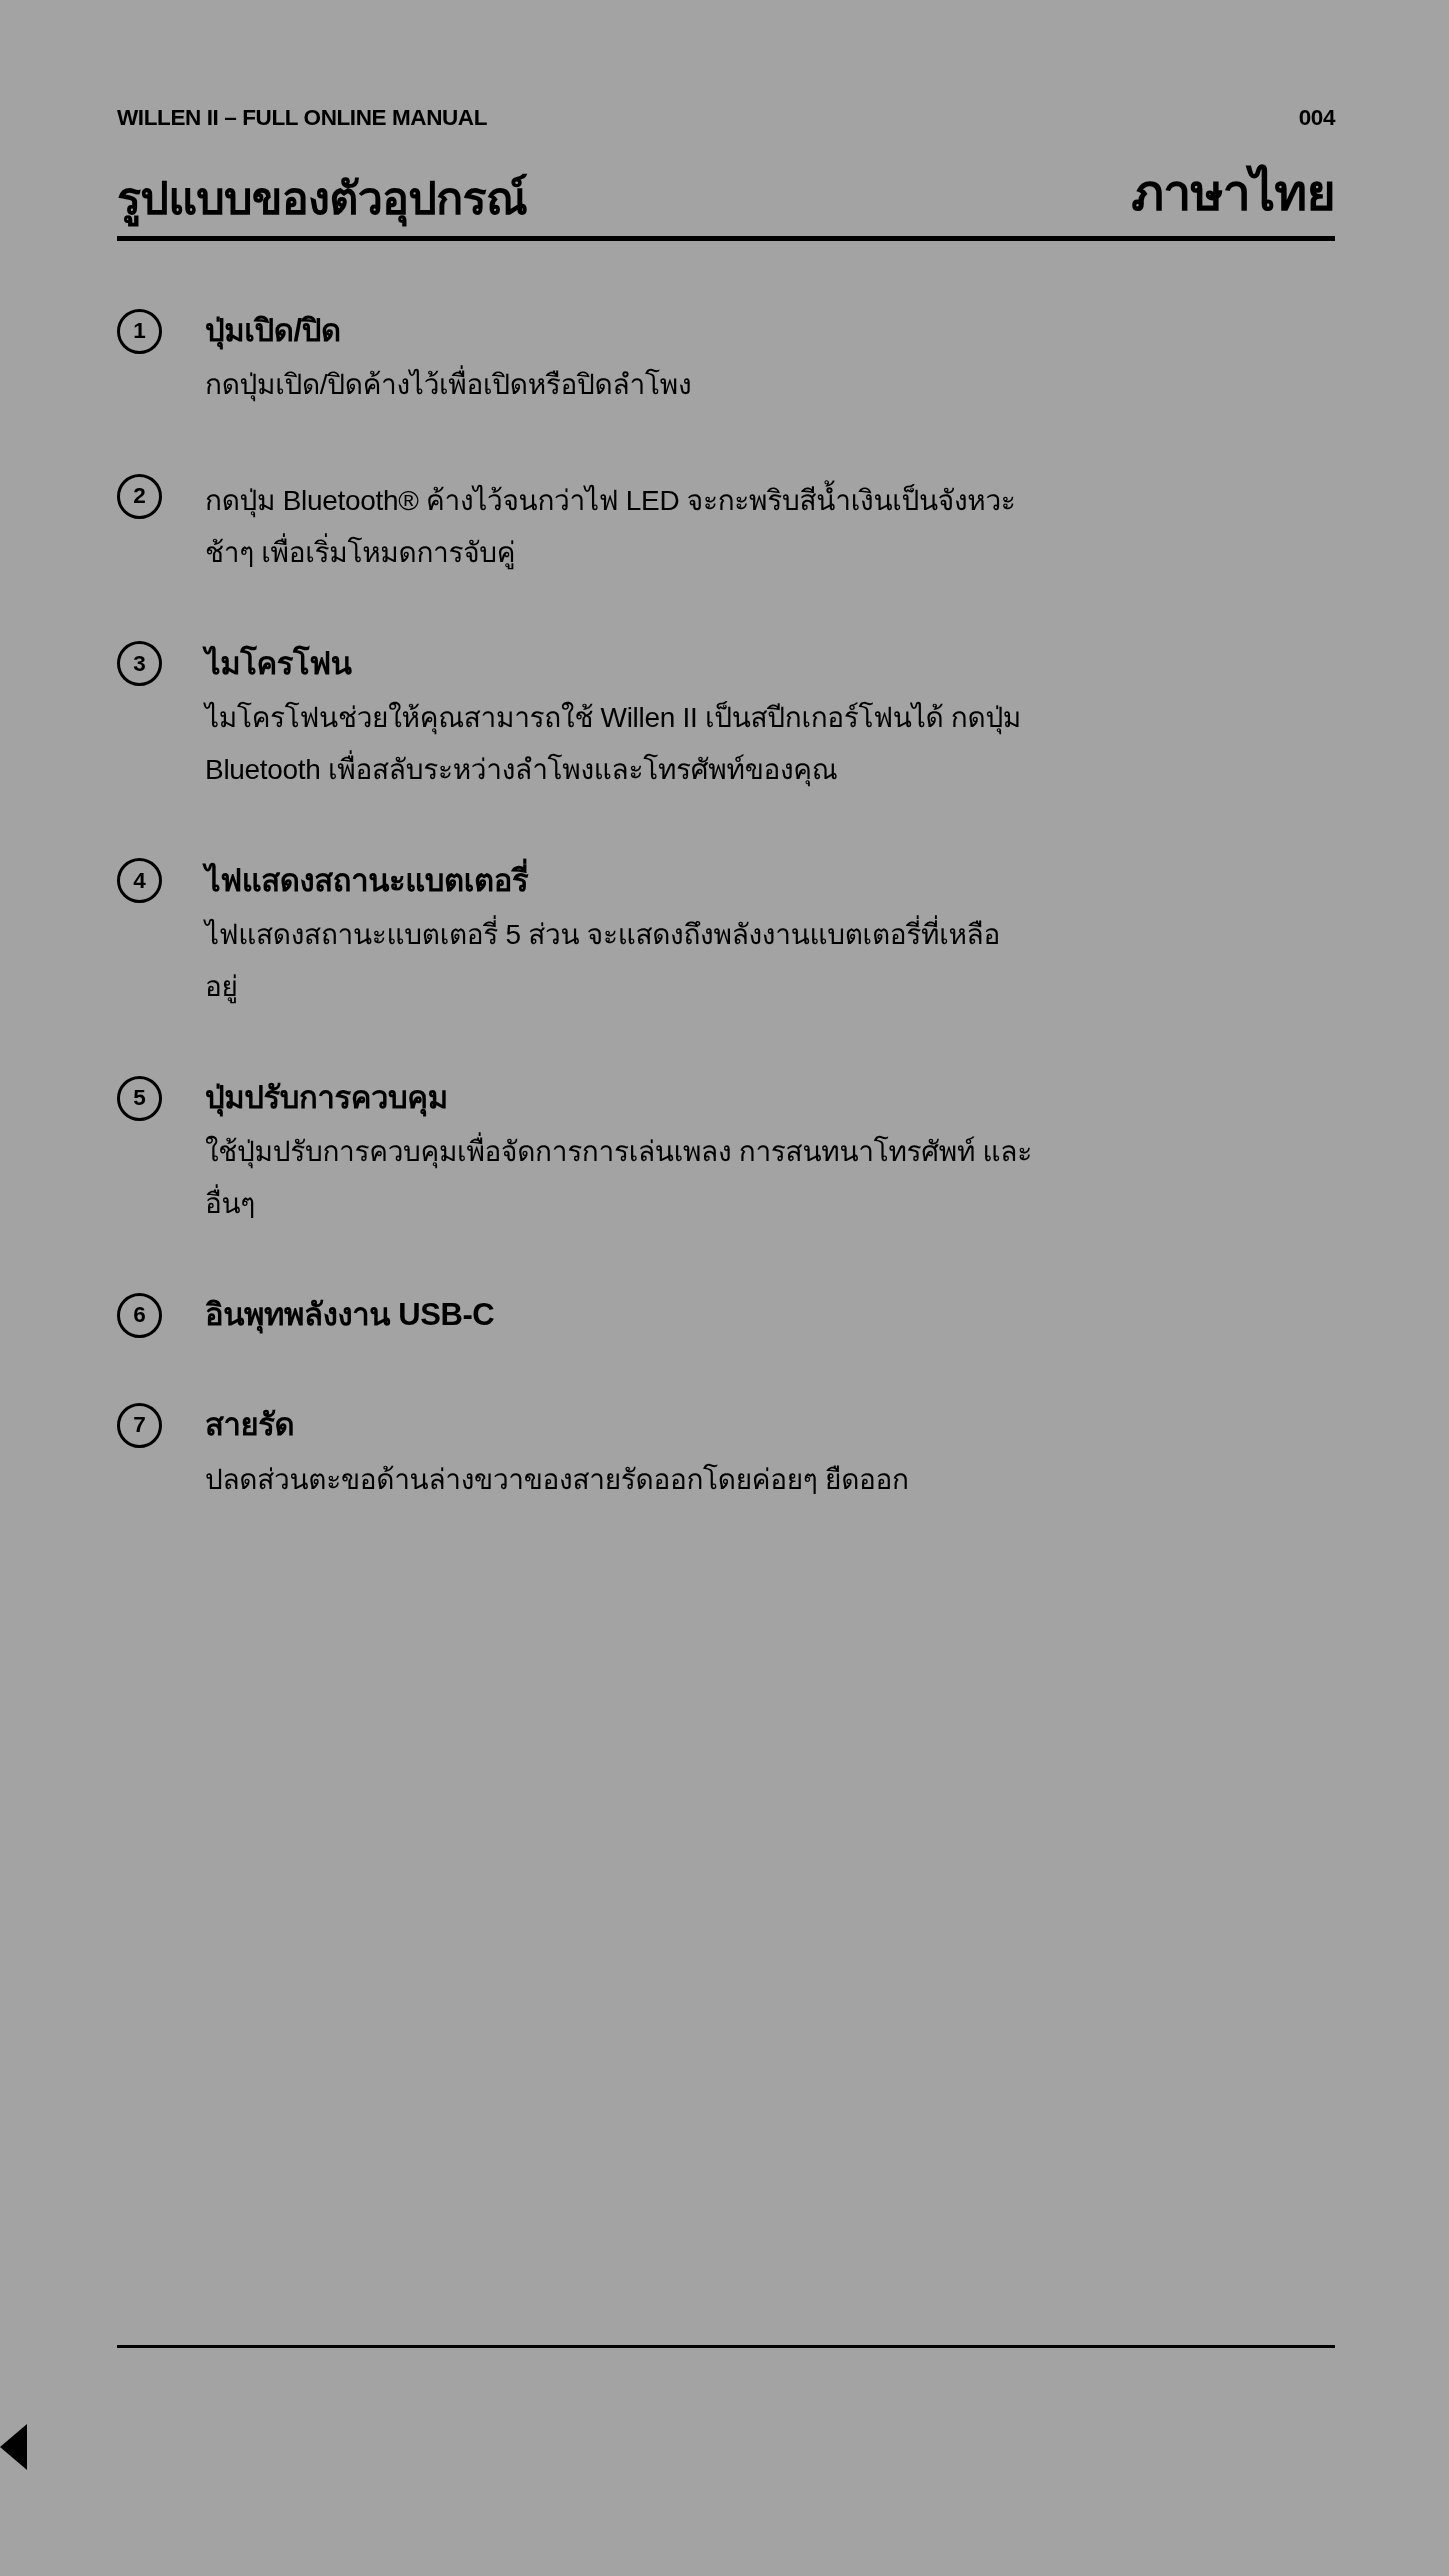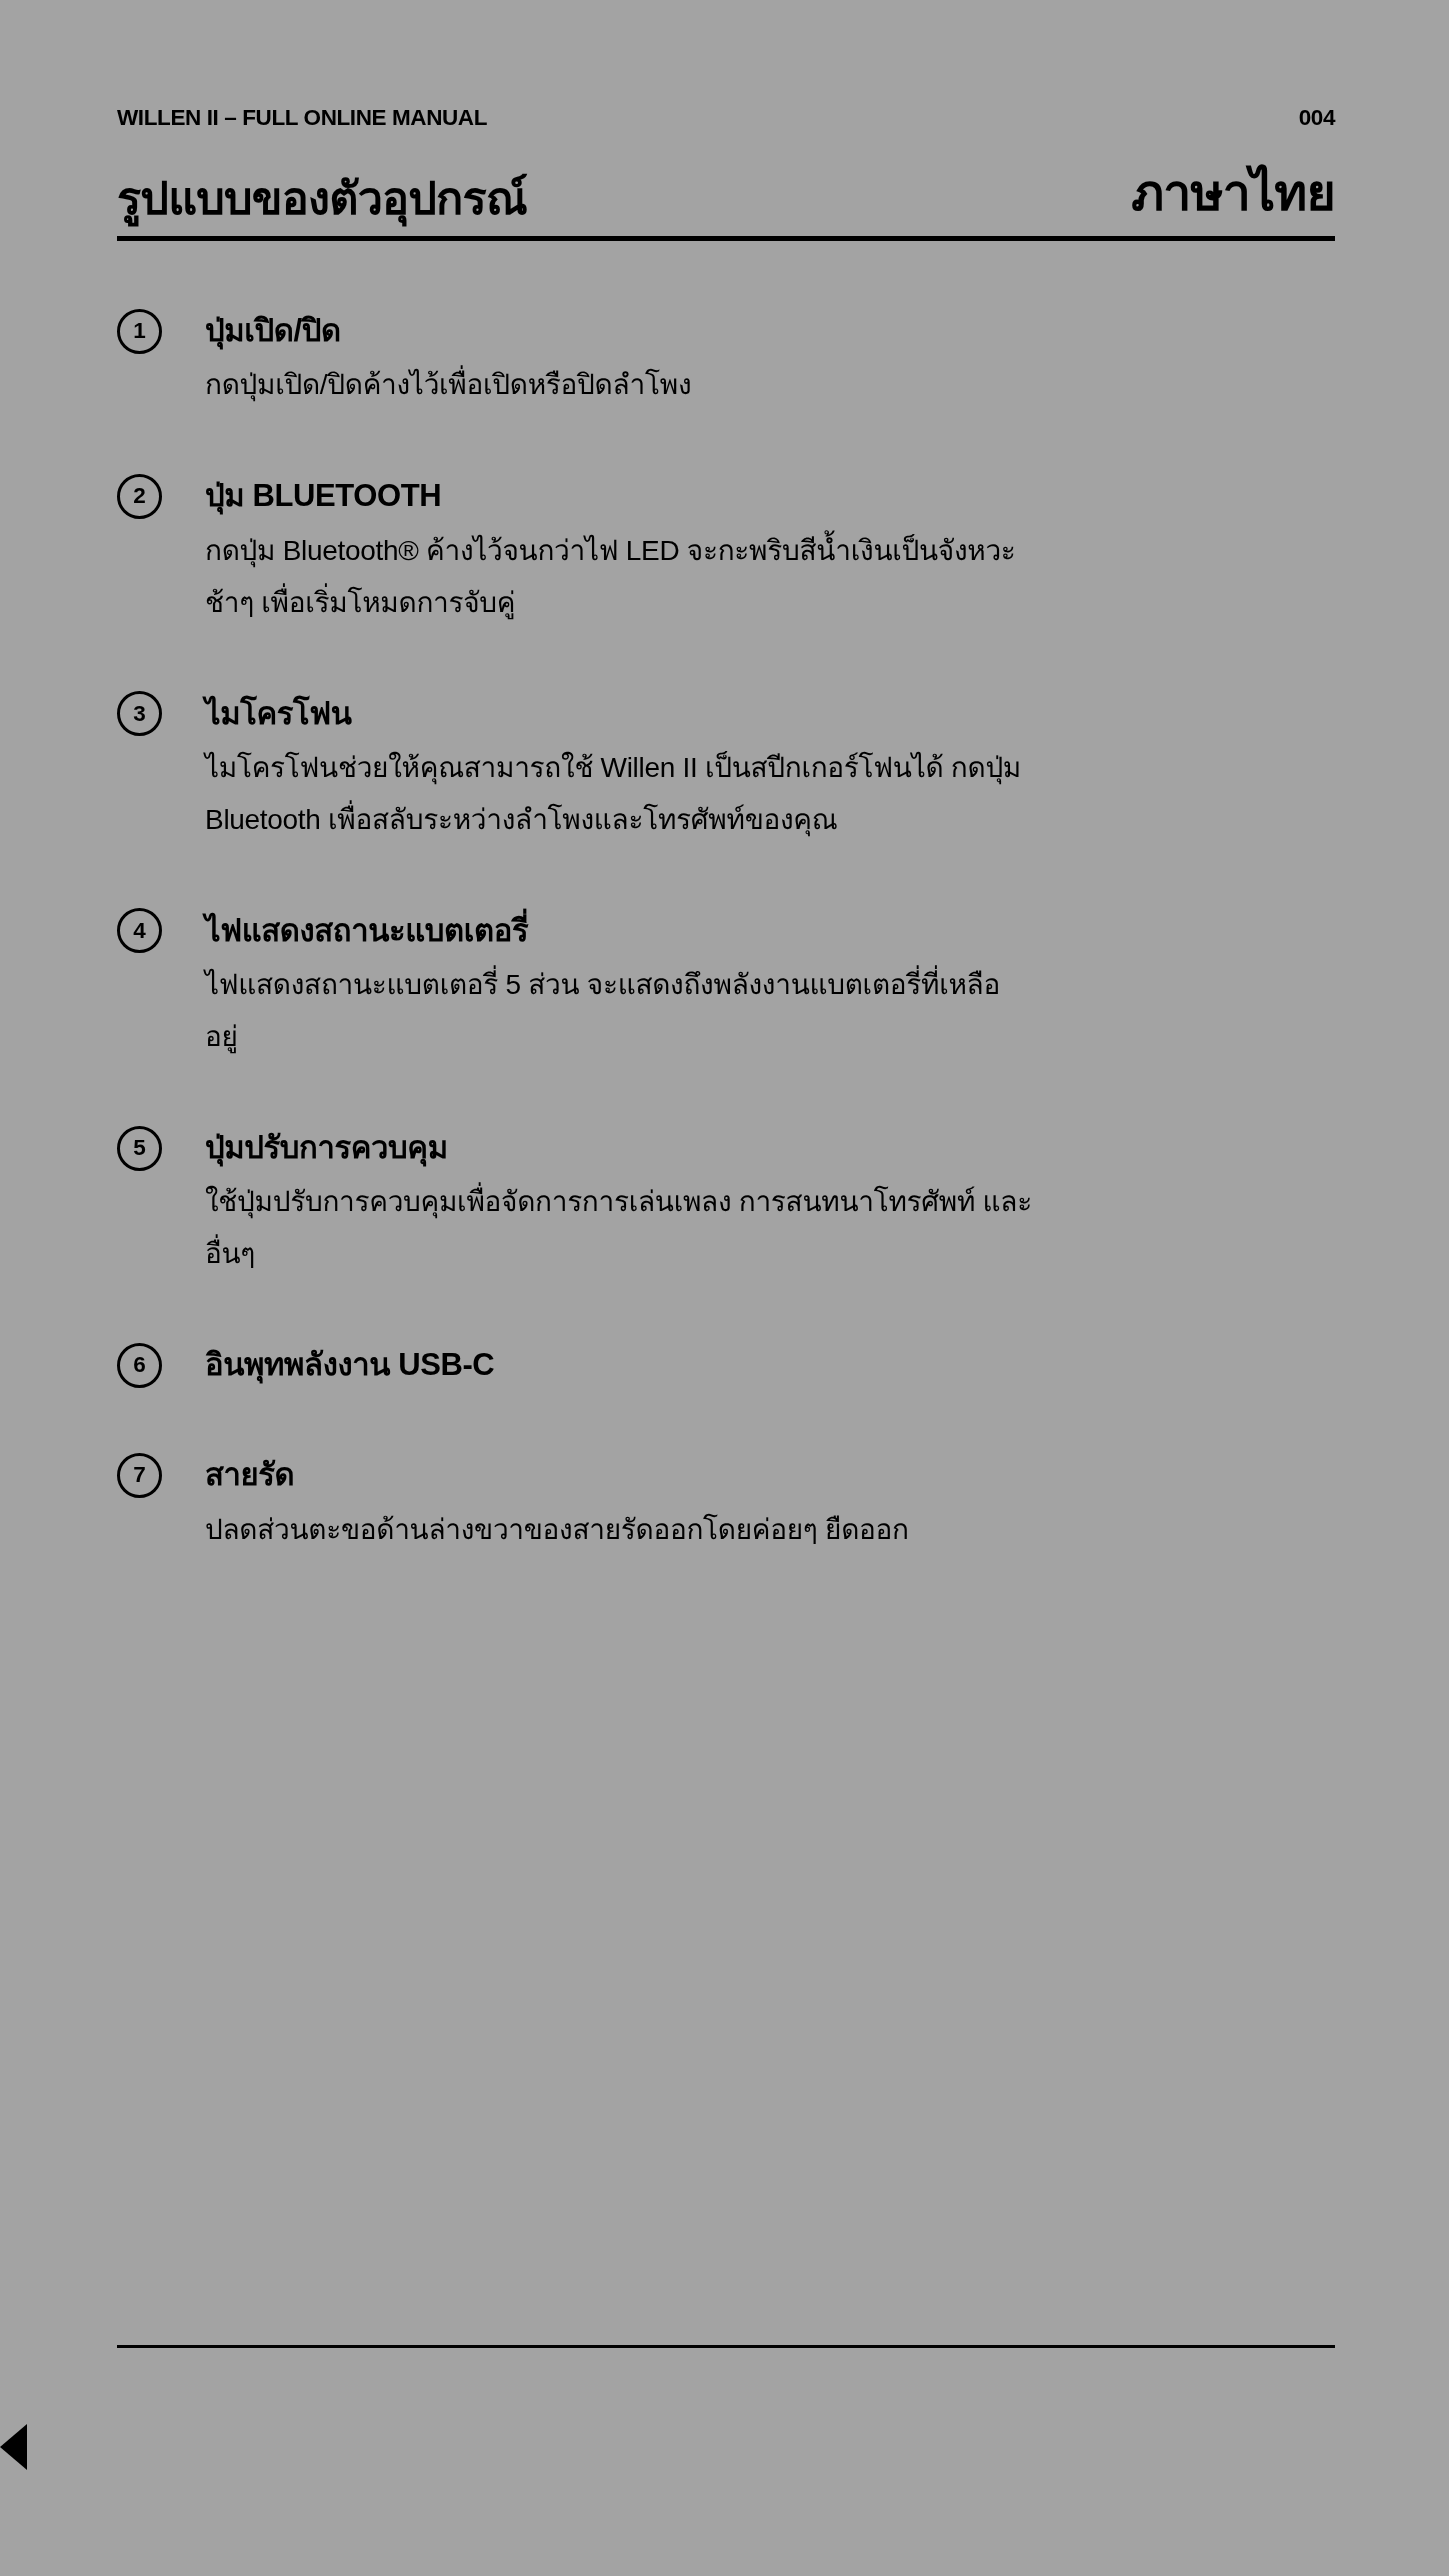--- a/index.html
+++ b/index.html
@@ -170,21 +170,20 @@
         </div>
       </div>
 
       <div class="item">
         <div class="item-badge-col">
           <div class="item-badge">
             <span>2</span>
           </div>
         </div>
         <div class="item-text">
-          <div class="item-heading">ปุ่ม BLUETOOTH</div>
           <div class="item-body">กดปุ่ม Bluetooth® ค้างไว้จนกว่าไฟ LED จะกะพริบสีน้ำเงินเป็นจังหวะ
 ช้าๆ เพื่อเริ่มโหมดการจับคู่</div>
         </div>
       </div>
 
       <div class="item">
         <div class="item-badge-col">
           <div class="item-badge">
             <span>3</span>
           </div>

